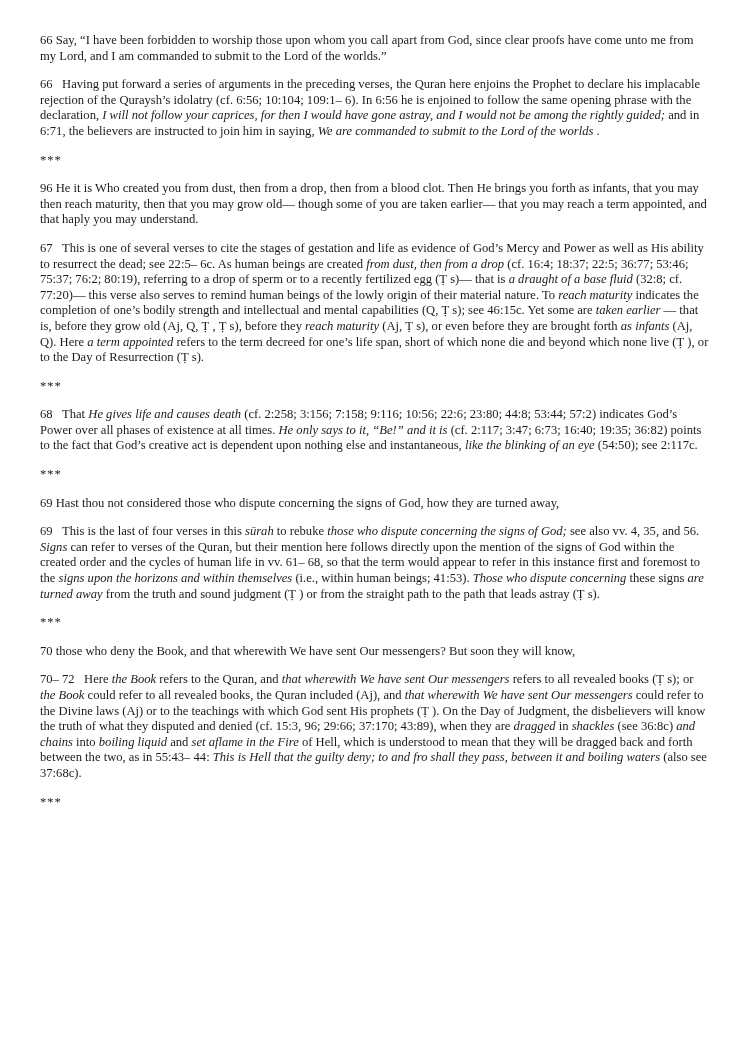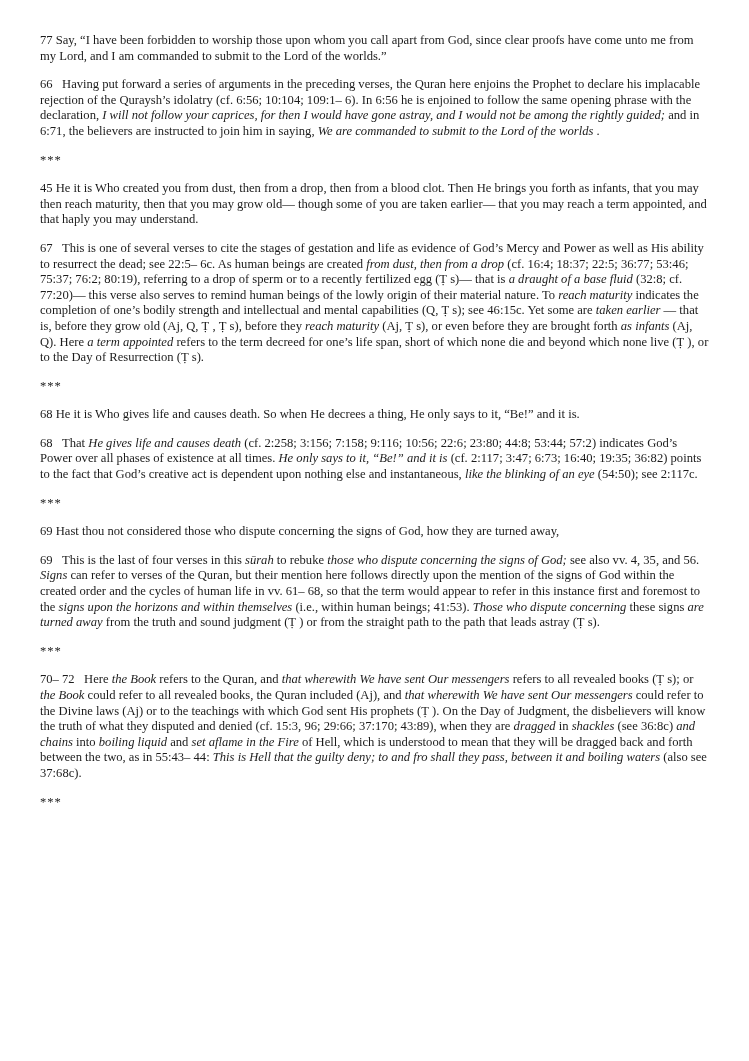--- a/index.html
+++ b/index.html
@@ -34,27 +34,27 @@
   }
   .it {
     font-style: italic;
     font-family: Liberation Serif, serif;
   }
 </style>
 </head>
 <body>
 
 <div class="page">
-  <p class="para"><span>77 Say, “I have been forbidden to worship those upon whom you call apart from God, since clear proofs have come unto me from my Lord, and I am commanded to submit to the Lord of the worlds.”</span></p>
+  <p class="para"><span>66 Say, “I have been forbidden to worship those upon whom you call apart from God, since clear proofs have come unto me from my Lord, and I am commanded to submit to the Lord of the worlds.”</span></p>
   <p class="para"><span>66&nbsp;&nbsp;&nbsp;Having put forward a series of arguments in the preceding verses, the Quran here enjoins the Prophet to declare his implacable rejection of the Quraysh’s idolatry (cf. 6:56; 10:104; 109:1– 6). In 6:56 he is enjoined to follow the same opening phrase with the declaration, </span><span class="it">I will not follow your caprices, for then I would have gone astray, and I would not be among the rightly guided;</span><span> and in 6:71, the believers are instructed to join him in saying, </span><span class="it">We are commanded to submit to the Lord of the worlds</span><span> .</span></p>
   <p class="separator">***</p>
-  <p class="para"><span>45 He it is Who created you from dust, then from a drop, then from a blood clot. Then He brings you forth as infants, that you may then reach maturity, then that you may grow old— though some of you are taken earlier— that you may reach a term appointed, and that haply you may understand.</span></p>
+  <p class="para"><span>96 He it is Who created you from dust, then from a drop, then from a blood clot. Then He brings you forth as infants, that you may then reach maturity, then that you may grow old— though some of you are taken earlier— that you may reach a term appointed, and that haply you may understand.</span></p>
   <p class="para"><span>67&nbsp;&nbsp;&nbsp;This is one of several verses to cite the stages of gestation and life as evidence of God’s Mercy and Power as well as His ability to resurrect the dead; see 22:5– 6c. As human beings are created </span><span class="it">from dust, then from a drop</span><span> (cf. 16:4; 18:37; 22:5; 36:77; 53:46; 75:37; 76:2; 80:19), referring to a drop of sperm or to a recently fertilized egg (Ṭ s)— that is </span><span class="it">a draught of a base fluid</span><span> (32:8; cf. 77:20)— this verse also serves to remind human beings of the lowly origin of their material nature. To </span><span class="it">reach maturity</span><span> indicates the completion of one’s bodily strength and intellectual and mental capabilities (Q, Ṭ s); see 46:15c. Yet some are </span><span class="it">taken earlier</span><span> — that is, before they grow old (Aj, Q, Ṭ , Ṭ s), before they </span><span class="it">reach maturity</span><span> (Aj, Ṭ s), or even before they are brought forth </span><span class="it">as infants</span><span> (Aj, Q). Here </span><span class="it">a term appointed</span><span> refers to the term decreed for one’s life span, short of which none die and beyond which none live (Ṭ ), or to the Day of Resurrection (Ṭ s).</span></p>
   <p class="separator">***</p>
-  <p class="para"><span>68 He it is Who gives life and causes death. So when He decrees a thing, He only says to it, “Be!” and it is.</span></p>
   <p class="para"><span>68&nbsp;&nbsp;&nbsp;That </span><span class="it">He gives life and causes death</span><span> (cf. 2:258; 3:156; 7:158; 9:116; 10:56; 22:6; 23:80; 44:8; 53:44; 57:2) indicates God’s Power over all phases of existence at all times. </span><span class="it">He only says to it, “Be!” and it is</span><span> (cf. 2:117; 3:47; 6:73; 16:40; 19:35; 36:82) points to the fact that God’s creative act is dependent upon nothing else and instantaneous, </span><span class="it">like the blinking of an eye</span><span> (54:50); see 2:117c.</span></p>
   <p class="separator">***</p>
   <p class="para"><span>69 Hast thou not considered those who dispute concerning the signs of God, how they are turned away,</span></p>
   <p class="para"><span>69&nbsp;&nbsp;&nbsp;This is the last of four verses in this </span><span class="it">sūrah</span><span> to rebuke </span><span class="it">those who dispute concerning the signs of God;</span><span> see also vv. 4, 35, and 56. </span><span class="it">Signs</span><span> can refer to verses of the Quran, but their mention here follows directly upon the mention of the signs of God within the created order and the cycles of human life in vv. 61– 68, so that the term would appear to refer in this instance first and foremost to the </span><span class="it">signs upon the horizons and within themselves</span><span> (i.e., within human beings; 41:53). </span><span class="it">Those who dispute concerning</span><span> these signs </span><span class="it">are turned away</span><span> from the truth and sound judgment (Ṭ ) or from the straight path to the path that leads astray (Ṭ s).</span></p>
   <p class="separator">***</p>
+  <p class="para"><span>70 those who deny the Book, and that wherewith We have sent Our messengers? But soon they will know,</span></p>
   <p class="para"><span>70– 72&nbsp;&nbsp;&nbsp;Here </span><span class="it">the Book</span><span> refers to the Quran, and </span><span class="it">that wherewith We have sent Our messengers</span><span> refers to all revealed books (Ṭ s); or </span><span class="it">the Book</span><span> could refer to all revealed books, the Quran included (Aj), and </span><span class="it">that wherewith We have sent Our messengers</span><span> could refer to the Divine laws (Aj) or to the teachings with which God sent His prophets (Ṭ ). On the Day of Judgment, the disbelievers will know the truth of what they disputed and denied (cf. 15:3, 96; 29:66; 37:170; 43:89), when they are </span><span class="it">dragged</span><span> in </span><span class="it">shackles</span><span> (see 36:8c) </span><span class="it">and chains</span><span> into </span><span class="it">boiling liquid</span><span> and </span><span class="it">set aflame in the Fire</span><span> of Hell, which is understood to mean that they will be dragged back and forth between the two, as in 55:43– 44: </span><span class="it">This is Hell that the guilty deny; to and fro shall they pass, between it and boiling waters</span><span> (also see 37:68c).</span></p>
   <p class="separator">***</p>
 </div>
 
 </body></html>

